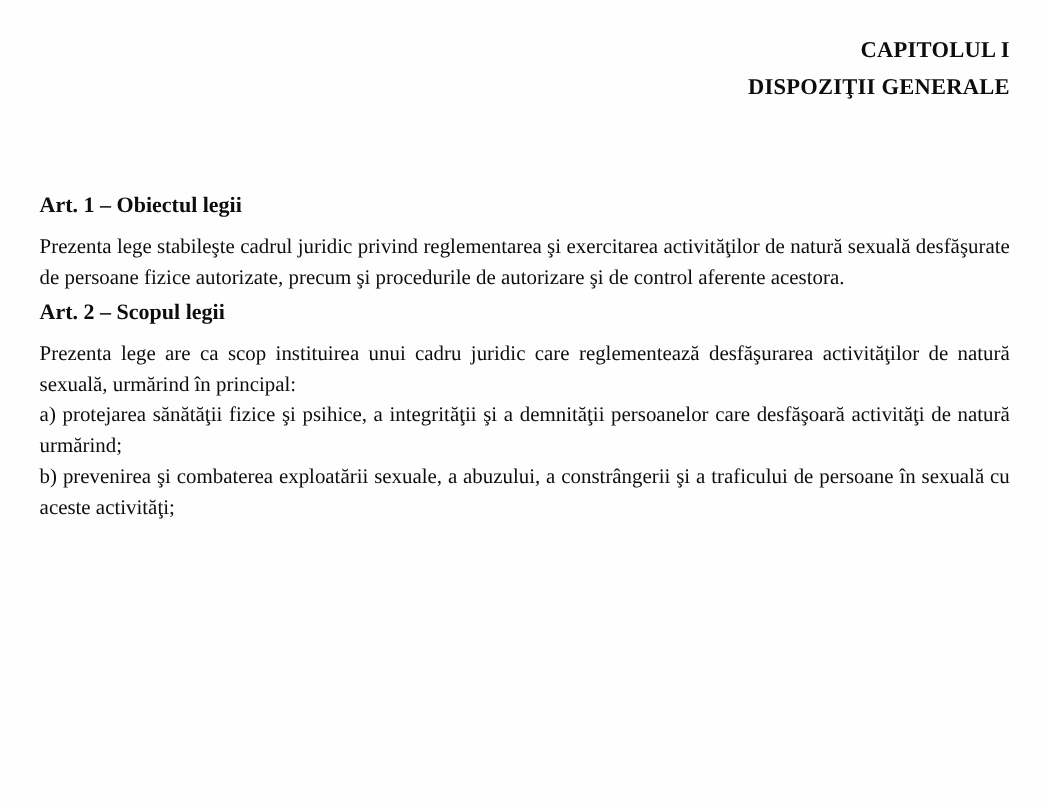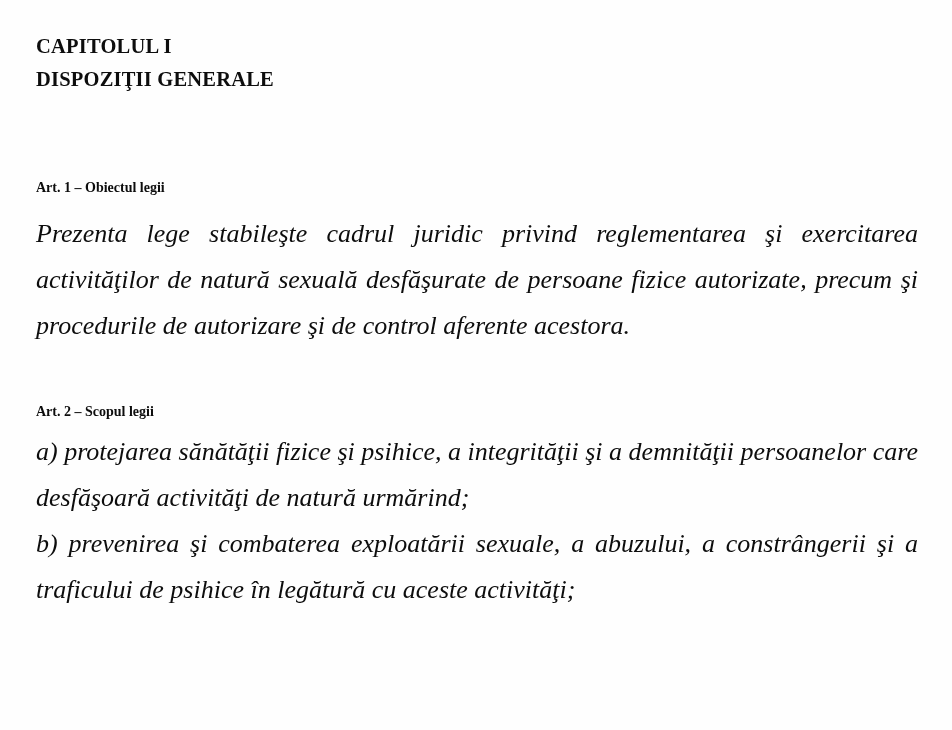--- a/index.html
+++ b/index.html
@@ -14,48 +14,46 @@
     background: #fefefe;
     box-sizing: border-box;
     padding: 30px 34px 0 36px;
     font-family: "Liberation Serif", "DejaVu Serif", serif;
     color: #0d0d0d;
     overflow: hidden;
   }
   .chapter-title,
   .chapter-subtitle {
     margin: 0;
-    text-align: left;
+    text-align: right;
     font-size: 20.5px;
     font-weight: bold;
     line-height: 33px;
     letter-spacing: 0.2px;
   }
   .article {
     margin: 0;
   }
   .article-1 {
     margin-top: 74px;
   }
   .article-2 {
-    margin-top: 45px;
   }
   .article-heading {
     margin: 0;
-    font-size: 14px;
+    font-size: 20px;
     font-weight: bold;
     line-height: 35px;
   }
   .body-par {
     margin: 6px 0 0 0;
-    font-size: 26px;
-    line-height: 46px;
+    font-size: 19px;
+    line-height: 28px;
     text-align: justify;
     text-justify: inter-word;
-    font-style: italic;
   }
   .body-par.no-gap {
     margin-top: 0;
   }
 </style>
 </head>
 <body>
 
 <div class="doc-page">
 
@@ -63,17 +61,18 @@
 
   <h2 class="chapter-subtitle">DISPOZIŢII GENERALE</h2>
 
   <section class="article article-1">
     <h3 class="article-heading">Art. 1 – Obiectul legii</h3>
     <p class="body-par">Prezenta lege stabileşte cadrul juridic privind reglementarea şi exercitarea activităţilor de natură sexuală desfăşurate de persoane fizice autorizate, precum şi procedurile de autorizare şi de control aferente acestora.</p>
   </section>
 
   <section class="article article-2">
     <h3 class="article-heading">Art. 2 – Scopul legii</h3>
+    <p class="body-par">Prezenta lege are ca scop instituirea unui cadru juridic care reglementează desfăşurarea activităţilor de natură sexuală, urmărind în principal:</p>
     <p class="body-par no-gap">a) protejarea sănătăţii fizice şi psihice, a integrităţii şi a demnităţii persoanelor care desfăşoară activităţi de natură urmărind;</p>
-    <p class="body-par no-gap">b) prevenirea şi combaterea exploatării sexuale, a abuzului, a constrângerii şi a traficului de psihice în legătură cu aceste activităţi;</p>
+    <p class="body-par no-gap">b) prevenirea şi combaterea exploatării sexuale, a abuzului, a constrângerii şi a traficului de persoane în sexuală cu aceste activităţi;</p>
   </section>
 
 </div>
 
 </body></html>

